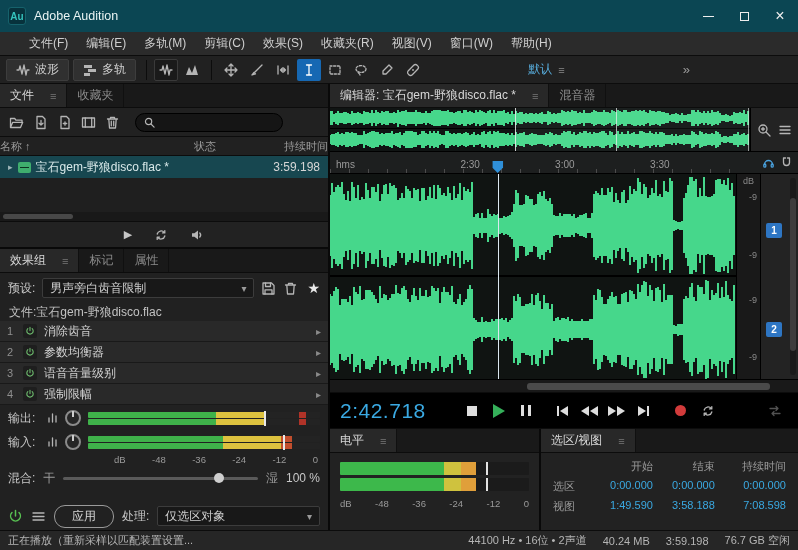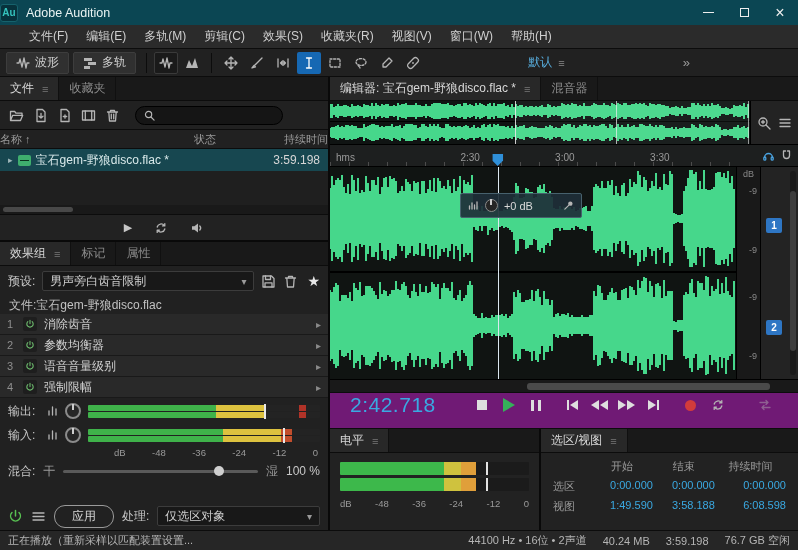--- a/index.html
+++ b/index.html
@@ -4,21 +4,21 @@
 <style>
   *{box-sizing:border-box;margin:0;padding:0}
   html,body{background:#000}
   .app{width:798px;height:550px;display:flex;flex-direction:column;background:#1d1d1d;
        color:#c8c8c8;font-family:"Liberation Sans","DejaVu Sans",sans-serif;font-size:12px;
        overflow:hidden;position:relative;user-select:none}
   svg.ic{fill:none;stroke:#b5b5b5;stroke-width:1.3;stroke-linecap:round;stroke-linejoin:round}
   svg.ic .f{fill:#b5b5b5;stroke:none}
 
   
-  .titlebar{height:25px;flex-shrink:0;background:#0b4653;display:flex;align-items:center;}
+  .titlebar{height:32px;flex-shrink:0;background:#0b4653;display:flex;align-items:center;padding-left:8px}
   .logo{width:18px;height:18px;border-radius:3px;background:#07323c;border:1px solid #16626c;
         color:#35c3bd;font-size:10px;font-weight:bold;display:flex;align-items:center;justify-content:center}
   .win-title{margin-left:8px;color:#e9f3f3;font-size:12.5px}
   .wctrls{margin-left:auto;display:flex;height:100%}
   .wbtn{width:36px;height:100%;display:flex;align-items:center;justify-content:center;color:#eee}
   .min-glyph{width:11px;height:1px;background:#eee}
   .max-glyph{width:9px;height:9px;border:1px solid #eee}
   .wbtn.close span{font-size:16px;line-height:1}
 
   
@@ -41,21 +41,21 @@
   .chevrons{color:#9a9a9a;margin-left:118px;margin-right:102px;font-size:13px}
   .flex1{flex:1}
 
   
   .content{flex:1;min-height:0;display:flex}
   .left-col{width:330px;flex-shrink:0;display:flex;flex-direction:column;border-right:2px solid #090909}
   .right-col{flex:1;min-width:0;display:flex;flex-direction:column}
 
   
   .tabs{height:24px;flex-shrink:0;background:#191919;display:flex;border-bottom:1px solid #0c0c0c}
-  .tab{display:flex;align-items:center;gap:8px;padding:0 10px;color:#8d8d8d;border-right:1px solid #101010;white-space:nowrap}
+  .tab{display:flex;align-items:center;gap:16px;padding:0 10px;color:#8d8d8d;border-right:1px solid #101010;white-space:nowrap}
   .tab.active{background:#282828;color:#d8d8d8}
   .mi{font-size:11px;color:#777}
 
   
   .files{height:165px;flex-shrink:0;display:flex;flex-direction:column;background:#212121;border-bottom:2px solid #090909}
   .f-toolbar{height:28px;display:flex;align-items:center;gap:9px;padding:0 9px;flex-shrink:0}
   .f-toolbar svg{width:15px;height:15px}
   .searchbox{flex:1;max-width:148px;height:19px;background:#151515;border:1px solid #000;border-radius:10px;
              display:flex;align-items:center;gap:5px;padding:0 8px;margin-left:6px}
   .searchbox svg{width:11px;height:11px}
@@ -163,22 +163,22 @@
   .badge-col{width:37px;flex-shrink:0;background:#232323;position:relative}
   .chbadge{position:absolute;left:5px;width:16px;height:15px;background:#2e76c4;border-radius:2px;
            color:#fff;font-size:10px;font-weight:bold;display:flex;align-items:center;justify-content:center}
   .chbadge.c1{top:24%}.chbadge.c2{top:72%}
   .vscroll{position:absolute;right:2px;top:4px;bottom:4px;width:6px;background:#1a1a1a;border-radius:3px}
   .vscroll::after{content:'';position:absolute;left:0;right:0;top:10%;height:78%;background:#3d3d3d;border-radius:3px}
   .hscroll{height:13px;flex-shrink:0;background:#191919;border-top:1px solid #000;position:relative}
   .hscroll .thumb{position:absolute;left:42%;width:52%;top:3px;height:7px;background:#4a4a4a;border-radius:3px}
 
   
-  .transport{height:36px;flex-shrink:0;background:#701a75;border-top:1px solid #0c0c0c;
-             display:flex;align-items:flex-start;padding:0 20px}
+  .transport{height:36px;flex-shrink:0;background:#000000;border-top:1px solid #0c0c0c;
+             display:flex;align-items:center;padding:0 10px}
   .time{font-size:21px;color:#3aa9e2;letter-spacing:.5px;width:118px}
   .t-btn{width:27px;height:24px;display:flex;align-items:center;justify-content:center;gap:1px;background:transparent;border:none}
   .i-stop{width:10px;height:10px;background:#dedede}
   .i-play{width:0;height:0;border-left:12px solid #35b05a;border-top:7px solid transparent;border-bottom:7px solid transparent}
   .i-pause{width:10px;height:11px;border-left:3px solid #dedede;border-right:3px solid #dedede}
   .tri-l{width:0;height:0;border-right:8px solid #dedede;border-top:5px solid transparent;border-bottom:5px solid transparent}
   .tri-r{width:0;height:0;border-left:8px solid #dedede;border-top:5px solid transparent;border-bottom:5px solid transparent}
   .bar-v{width:2px;height:10px;background:#dedede}
   .i-rec{width:11px;height:11px;border-radius:50%;background:#d23b3b}
   .t-btn svg{width:14px;height:14px}
@@ -188,21 +188,21 @@
   
   .bottom-row{height:102px;flex-shrink:0;display:flex;border-top:1px solid #0c0c0c}
   .levels{width:211px;flex-shrink:0;display:flex;flex-direction:column;background:#222;border-right:2px solid #090909}
   .lv-body{flex:1;padding:9px 10px 0}
   .lv-bar{height:13px;margin-bottom:3px;position:relative;background:#1b1b1b;border-radius:1px;
           background-image:linear-gradient(to right,#3db84b 0 55%,#cfc23e 55% 64%,#e09f3a 64% 72%,#1b1b1b 72% 100%)}
   .lv-bar::after{content:'';position:absolute;left:77%;top:0;bottom:0;width:2px;background:#e2e2e2}
   .lv-scale{display:flex;justify-content:space-between;color:#9a9a9a;font-size:9.5px;margin-top:7px}
   .selview{flex:1;min-width:0;display:flex;flex-direction:column;background:#222}
   .sv-table{padding:6px 12px 0;display:grid;grid-template-columns:38px 1fr 1fr 1.15fr;row-gap:5px;font-size:11px}
-  .sv-h{color:#9a9a9a;text-align:center}
+  .sv-h{color:#9a9a9a;text-align:right}
   .sv-l{color:#9a9a9a}
   .sv-v{color:#3aa9e2;text-align:right}
 
   
   .statusbar{height:20px;flex-shrink:0;background:#262626;border-top:1px solid #0c0c0c;
              display:flex;align-items:center;padding:0 8px;font-size:11px;color:#b5b5b5;gap:16px}
   .sb-msg{flex:1;overflow:hidden;white-space:nowrap;text-overflow:ellipsis}
   .sb-item{white-space:nowrap}
 </style>
 </head>
@@ -585,31 +585,20 @@
                 <div class="wave"><svg width="406" height="103" shape-rendering="crispEdges">
                     <path d="M0 20.8L0 82.2M2 9.1L2 93.9M4 17.6L4 85.4M6 13.0L6 90.0M8 11.2L8 91.8M10 13.3L10 89.7M12 8.0L12 95.0M14 19.9L14 83.1M16 26.0L16 77.0M18 17.3L18 85.7M20 27.0L20 76.0M22 8.1L22 94.9M24 12.9L24 90.1M26 24.3L26 78.7M28 10.5L28 92.5M30 26.1L30 76.9M32 23.2L32 79.8M34 25.0L34 78.0M36 9.2L36 93.8M38 15.7L38 87.3M40 23.7L40 79.3M42 13.2L42 89.8M44 13.1L44 89.9M46 18.0L46 85.0M48 10.1L48 92.9M50 27.0L50 76.0M52 19.5L52 83.5M54 11.4L54 91.6M56 9.7L56 93.3M58 20.0L58 83.0M60 9.0L60 94.0M62 12.2L62 90.8M64 11.2L64 91.8M66 14.2L66 88.8M68 26.2L68 76.8M70 24.3L70 78.7M72 19.0L72 84.0M74 23.9L74 79.1M76 11.7L76 91.3M78 15.0L78 88.0M80 16.7L80 86.3M82 24.4L82 78.6M84 13.8L84 89.2M86 16.0L86 87.0M88 14.7L88 88.3M90 26.9L90 76.1M92 13.8L92 89.2M94 13.8L94 89.2M96 26.4L96 76.6M98 21.5L98 81.5M100 13.4L100 89.6M102 23.7L102 79.3M104 11.2L104 91.8M106 25.2L106 77.8M108 10.7L108 92.3M110 14.0L110 89.0M112 21.1L112 81.9M114 18.5L114 84.5M116 21.9L116 81.1M118 12.7L118 90.3M120 19.2L120 83.8M122 26.4L122 76.6M124 11.5L124 91.5M126 24.4L126 78.6M128 19.6L128 83.4M130 9.2L130 93.8M132 25.7L132 77.3M134 12.7L134 90.3M136 17.3L136 85.7M138 15.1L138 87.9M140 17.5L140 85.5M142 8.0L142 95.0M144 43.3L144 59.7M146 40.0L146 63.0M148 39.0L148 64.0M150 44.1L150 58.9M152 39.3L152 63.7M154 44.3L154 58.7M156 44.2L156 58.8M158 35.2L158 67.8M160 39.9L160 63.1M162 41.9L162 61.1M164 39.5L164 63.5M166 40.5L166 62.5M168 40.1L168 62.9M170 43.5L170 59.5M172 43.6L172 59.4M174 42.2L174 60.8M176 43.0L176 60.0M178 41.7L178 61.3M180 40.5L180 62.5M182 37.7L182 65.3M184 30.1L184 72.9M186 16.0L186 87.0M188 18.7L188 84.3M190 30.9L190 72.1M192 31.3L192 71.7M194 29.7L194 73.3M196 20.6L196 82.4M198 22.3L198 80.7M200 24.9L200 78.1M202 24.7L202 78.3M204 30.9L204 72.1M206 30.1L206 72.9M208 20.2L208 82.8M210 17.9L210 85.1M212 22.2L212 80.8M214 16.8L214 86.2M216 25.2L216 77.8M218 27.0L218 76.0M220 23.7L220 79.3M222 29.9L222 73.1M224 40.8L224 62.2M226 42.1L226 60.9M228 42.2L228 60.8M230 39.3L230 63.7M232 42.1L232 60.9M234 40.3L234 62.7M236 40.4L236 62.6M238 40.3L238 62.7M240 39.8L240 63.2M242 42.3L242 60.7M244 40.4L244 62.6M246 44.4L246 58.6M248 42.9L248 60.1M250 40.6L250 62.4M252 40.8L252 62.2M254 40.3L254 62.7M256 38.9L256 64.1M258 44.2L258 58.8M260 44.2L260 58.8M262 39.2L262 63.8M264 19.8L264 83.2M266 17.4L266 85.6M268 19.1L268 83.9M270 20.6L270 82.4M272 14.2L272 88.8M274 21.1L274 81.9M276 20.9L276 82.1M278 14.0L278 89.0M280 17.6L280 85.4M282 13.3L282 89.7M284 27.5L284 75.5M286 19.2L286 83.8M288 26.2L288 76.8M290 28.9L290 74.1M292 18.3L292 84.7M294 16.2L294 86.8M296 28.9L296 74.1M298 25.5L298 77.5M300 11.6L300 91.4M302 19.9L302 83.1M304 15.1L304 87.9M306 17.1L306 85.9M308 3.9L308 99.1M310 8.1L310 94.9M312 19.6L312 83.4M314 9.5L314 93.5M316 13.4L316 89.6M318 23.5L318 79.5M320 20.7L320 82.3M322 13.8L322 89.2M324 19.4L324 83.6M326 6.3L326 96.7M328 22.2L328 80.8M330 20.3L330 82.7M332 23.1L332 79.9M334 7.4L334 95.6M336 16.9L336 86.1M338 17.9L338 85.1M340 4.3L340 98.7M342 6.8L342 96.2M344 45.6L344 57.4M346 47.3L346 55.7M348 47.6L348 55.4M350 47.5L350 55.5M352 46.6L352 56.4M354 24.0L354 79.0M356 18.8L356 84.2M358 10.7L358 92.3M360 2.6L360 100.4M362 3.1L362 99.9M364 7.1L364 95.9M366 5.1L366 97.9M368 23.0L368 80.0M370 13.9L370 89.1M372 22.3L372 80.7M374 3.1L374 99.9M376 22.0L376 81.0M378 23.1L378 79.9M380 22.5L380 80.5M382 22.2L382 80.8M384 20.3L384 82.7M386 5.8L386 97.2M388 5.4L388 97.6M390 4.7L390 98.3M392 10.0L392 93.0M394 6.3L394 96.7M396 11.1L396 91.9M398 3.8L398 99.2M400 15.8L400 87.2M402 8.5L402 94.5M404 22.2L404 80.8" stroke="#46d78b" stroke-width="2" fill="none"></path>
                   </svg></div>
               </div>
             <div class="lane l2">
                 <div class="wave"><svg width="406" height="105" shape-rendering="crispEdges">
                     <path d="M0 16.7L0 88.3M2 19.3L2 85.7M4 13.6L4 91.4M6 9.9L6 95.1M8 12.3L8 92.7M10 27.8L10 77.2M12 22.1L12 82.9M14 21.5L14 83.5M16 22.0L16 83.0M18 24.8L18 80.2M20 18.5L20 86.5M22 27.9L22 77.1M24 9.7L24 95.3M26 14.9L26 90.1M28 17.2L28 87.8M30 8.7L30 96.3M32 22.6L32 82.4M34 21.5L34 83.5M36 13.2L36 91.8M38 13.0L38 92.0M40 12.5L40 92.5M42 15.0L42 90.0M44 18.0L44 87.0M46 22.0L46 83.0M48 25.8L48 79.2M50 9.1L50 95.9M52 21.4L52 83.6M54 17.1L54 87.9M56 18.1L56 86.9M58 22.6L58 82.4M60 20.7L60 84.3M62 16.5L62 88.5M64 17.1L64 87.9M66 8.2L66 96.8M68 16.1L68 88.9M70 16.7L70 88.3M72 11.3L72 93.7M74 8.5L74 96.5M76 13.0L76 92.0M78 21.8L78 83.2M80 25.4L80 79.6M82 17.8L82 87.2M84 11.1L84 93.9M86 18.5L86 86.5M88 22.5L88 82.5M90 11.0L90 94.0M92 19.4L92 85.6M94 19.0L94 86.0M96 13.2L96 91.8M98 19.7L98 85.3M100 18.8L100 86.2M102 9.4L102 95.6M104 11.2L104 93.8M106 13.7L106 91.3M108 11.1L108 93.9M110 25.7L110 79.3M112 15.3L112 89.7M114 10.1L114 94.9M116 14.5L116 90.5M118 15.2L118 89.8M120 18.1L120 86.9M122 9.4L122 95.6M124 25.3L124 79.7M126 26.7L126 78.3M128 22.3L128 82.7M130 17.0L130 88.0M132 27.6L132 77.4M134 24.7L134 80.3M136 22.1L136 82.9M138 12.2L138 92.8M140 8.1L140 96.9M142 12.3L142 92.7M144 40.8L144 64.2M146 42.7L146 62.3M148 44.5L148 60.5M150 45.0L150 60.0M152 39.9L152 65.1M154 45.0L154 60.0M156 44.0L156 61.0M158 45.0L158 60.0M160 44.9L160 60.1M162 41.7L162 63.3M164 44.3L164 60.7M166 42.2L166 62.8M168 42.1L168 62.9M170 41.7L170 63.3M172 40.9L172 64.1M174 43.2L174 61.8M176 41.1L176 63.9M178 44.9L178 60.1M180 43.1L180 61.9M182 40.6L182 64.4M184 18.8L184 86.2M186 23.9L186 81.1M188 16.8L188 88.2M190 19.5L190 85.5M192 28.7L192 76.3M194 28.7L194 76.3M196 26.7L196 78.3M198 26.7L198 78.3M200 26.0L200 79.0M202 16.9L202 88.1M204 27.5L204 77.5M206 18.2L206 86.8M208 16.3L208 88.7M210 24.2L210 80.8M212 31.6L212 73.4M214 18.1L214 86.9M216 26.4L216 78.6M218 26.2L218 78.8M220 31.9L220 73.1M222 27.3L222 77.7M224 43.8L224 61.2M226 40.9L226 64.1M228 40.2L228 64.8M230 43.3L230 61.7M232 40.6L232 64.4M234 40.6L234 64.4M236 41.5L236 63.5M238 40.4L238 64.6M240 44.4L240 60.6M242 42.4L242 62.6M244 44.2L244 60.8M246 43.6L246 61.4M248 44.1L248 60.9M250 44.0L250 61.0M252 42.2L252 62.8M254 44.4L254 60.6M256 44.0L256 61.0M258 44.1L258 60.9M260 41.6L260 63.4M262 42.0L262 63.0M264 18.1L264 86.9M266 22.9L266 82.1M268 11.6L268 93.4M270 12.6L270 92.4M272 20.0L272 85.0M274 26.8L274 78.2M276 26.5L276 78.5M278 21.7L278 83.3M280 19.4L280 85.6M282 15.4L282 89.6M284 20.3L284 84.7M286 18.8L286 86.2M288 26.9L288 78.1M290 26.7L290 78.3M292 17.1L292 87.9M294 16.4L294 88.6M296 14.7L296 90.3M298 25.3L298 79.7M300 13.1L300 91.9M302 13.5L302 91.5M304 17.1L304 87.9M306 22.4L306 82.6M308 7.3L308 97.7M310 15.0L310 90.0M312 8.0L312 97.0M314 4.0L314 101.0M316 4.5L316 100.5M318 19.1L318 85.9M320 8.3L320 96.7M322 13.4L322 91.6M324 24.0L324 81.0M326 10.8L326 94.2M328 9.8L328 95.2M330 13.4L330 91.6M332 24.5L332 80.5M334 7.0L334 98.0M336 22.8L336 82.2M338 17.7L338 87.3M340 17.9L340 87.1M342 17.6L342 87.4M344 48.3L344 56.7M346 48.5L346 56.5M348 46.5L348 58.5M350 46.6L350 58.4M352 47.4L352 57.6M354 22.0L354 83.0M356 18.9L356 86.1M358 20.5L358 84.5M360 9.9L360 95.1M362 5.8L362 99.2M364 20.3L364 84.7M366 24.1L366 80.9M368 8.3L368 96.7M370 10.2L370 94.8M372 10.2L372 94.8M374 17.2L374 87.8M376 3.3L376 101.7M378 3.9L378 101.1M380 22.9L380 82.1M382 12.6L382 92.4M384 18.2L384 86.8M386 16.3L386 88.7M388 6.3L388 98.7M390 21.4L390 83.6M392 10.3L392 94.7M394 20.1L394 84.9M396 4.0L396 101.0M398 18.1L398 86.9M400 22.1L400 82.9M402 24.1L402 80.9M404 7.8L404 97.2" stroke="#46d78b" stroke-width="2" fill="none"></path>
                   </svg></div>
               </div>
             <div class="playhead"></div>
-            <div class="hud">
-              <svg class="ic" viewBox="0 0 11 11">
-                  <path d="M1.5 9V6M4 9V3M6.5 9V5M9 9V2"></path>
-                </svg>
-              <span class="knob"></span>
-              <span>+0 dB</span>
-              <svg class="ic pin" viewBox="0 0 12 12">
-                  <circle class="f" cx="8" cy="4" r="2.4"></circle>
-                  <path d="M6.2 5.8L2 10"></path>
-                </svg>
-            </div>
           </div>
           <div class="amp-rail">
             <span class="db">dB</span>
             <span class="t" style="top:9%">-9</span>
             <span class="t" style="top:37%">-9</span>
             <span class="t" style="top:59%">-9</span>
             <span class="t" style="top:87%">-9</span>
           </div>
           <div class="badge-col">
             <span class="chbadge c1">1</span>
@@ -703,21 +692,21 @@
             <div class="sv-h">持续时间</div>
 
             <div class="sv-l">选区</div>
             <div class="sv-v">0:00.000</div>
             <div class="sv-v">0:00.000</div>
             <div class="sv-v">0:00.000</div>
 
             <div class="sv-l">视图</div>
             <div class="sv-v">1:49.590</div>
             <div class="sv-v">3:58.188</div>
-            <div class="sv-v">6:08.598</div>
+            <div class="sv-v">7:08.598</div>
           </div>
         </div>
       </div>
     </div>
   </div>
 
   <div class="statusbar">
     <span class="sb-msg">正在播放（重新采样以匹配装置设置...</span>
     <span class="sb-item">44100 Hz • 16位 • 2声道</span>
     <span class="sb-item">40.24 MB</span>

